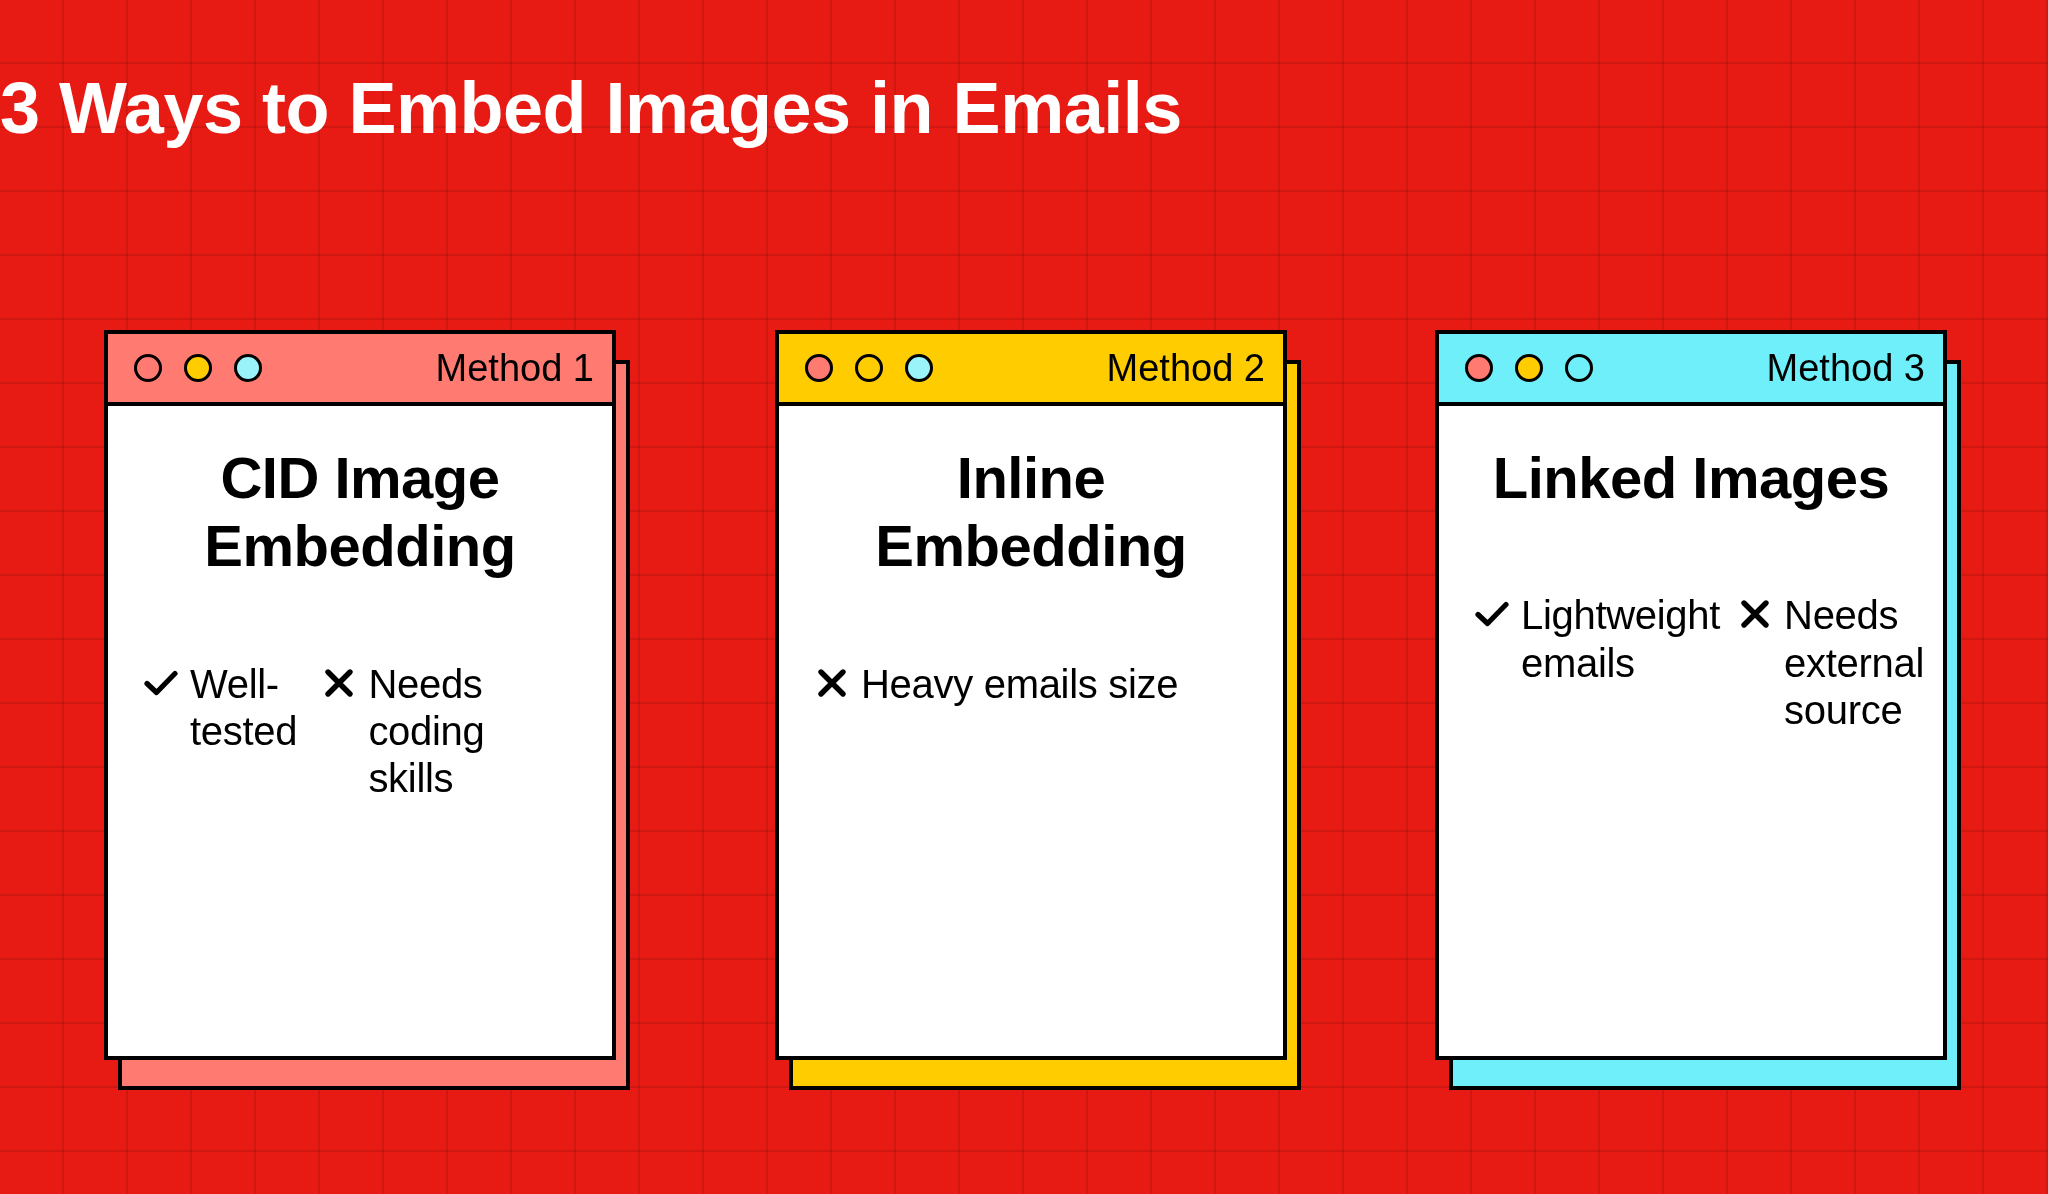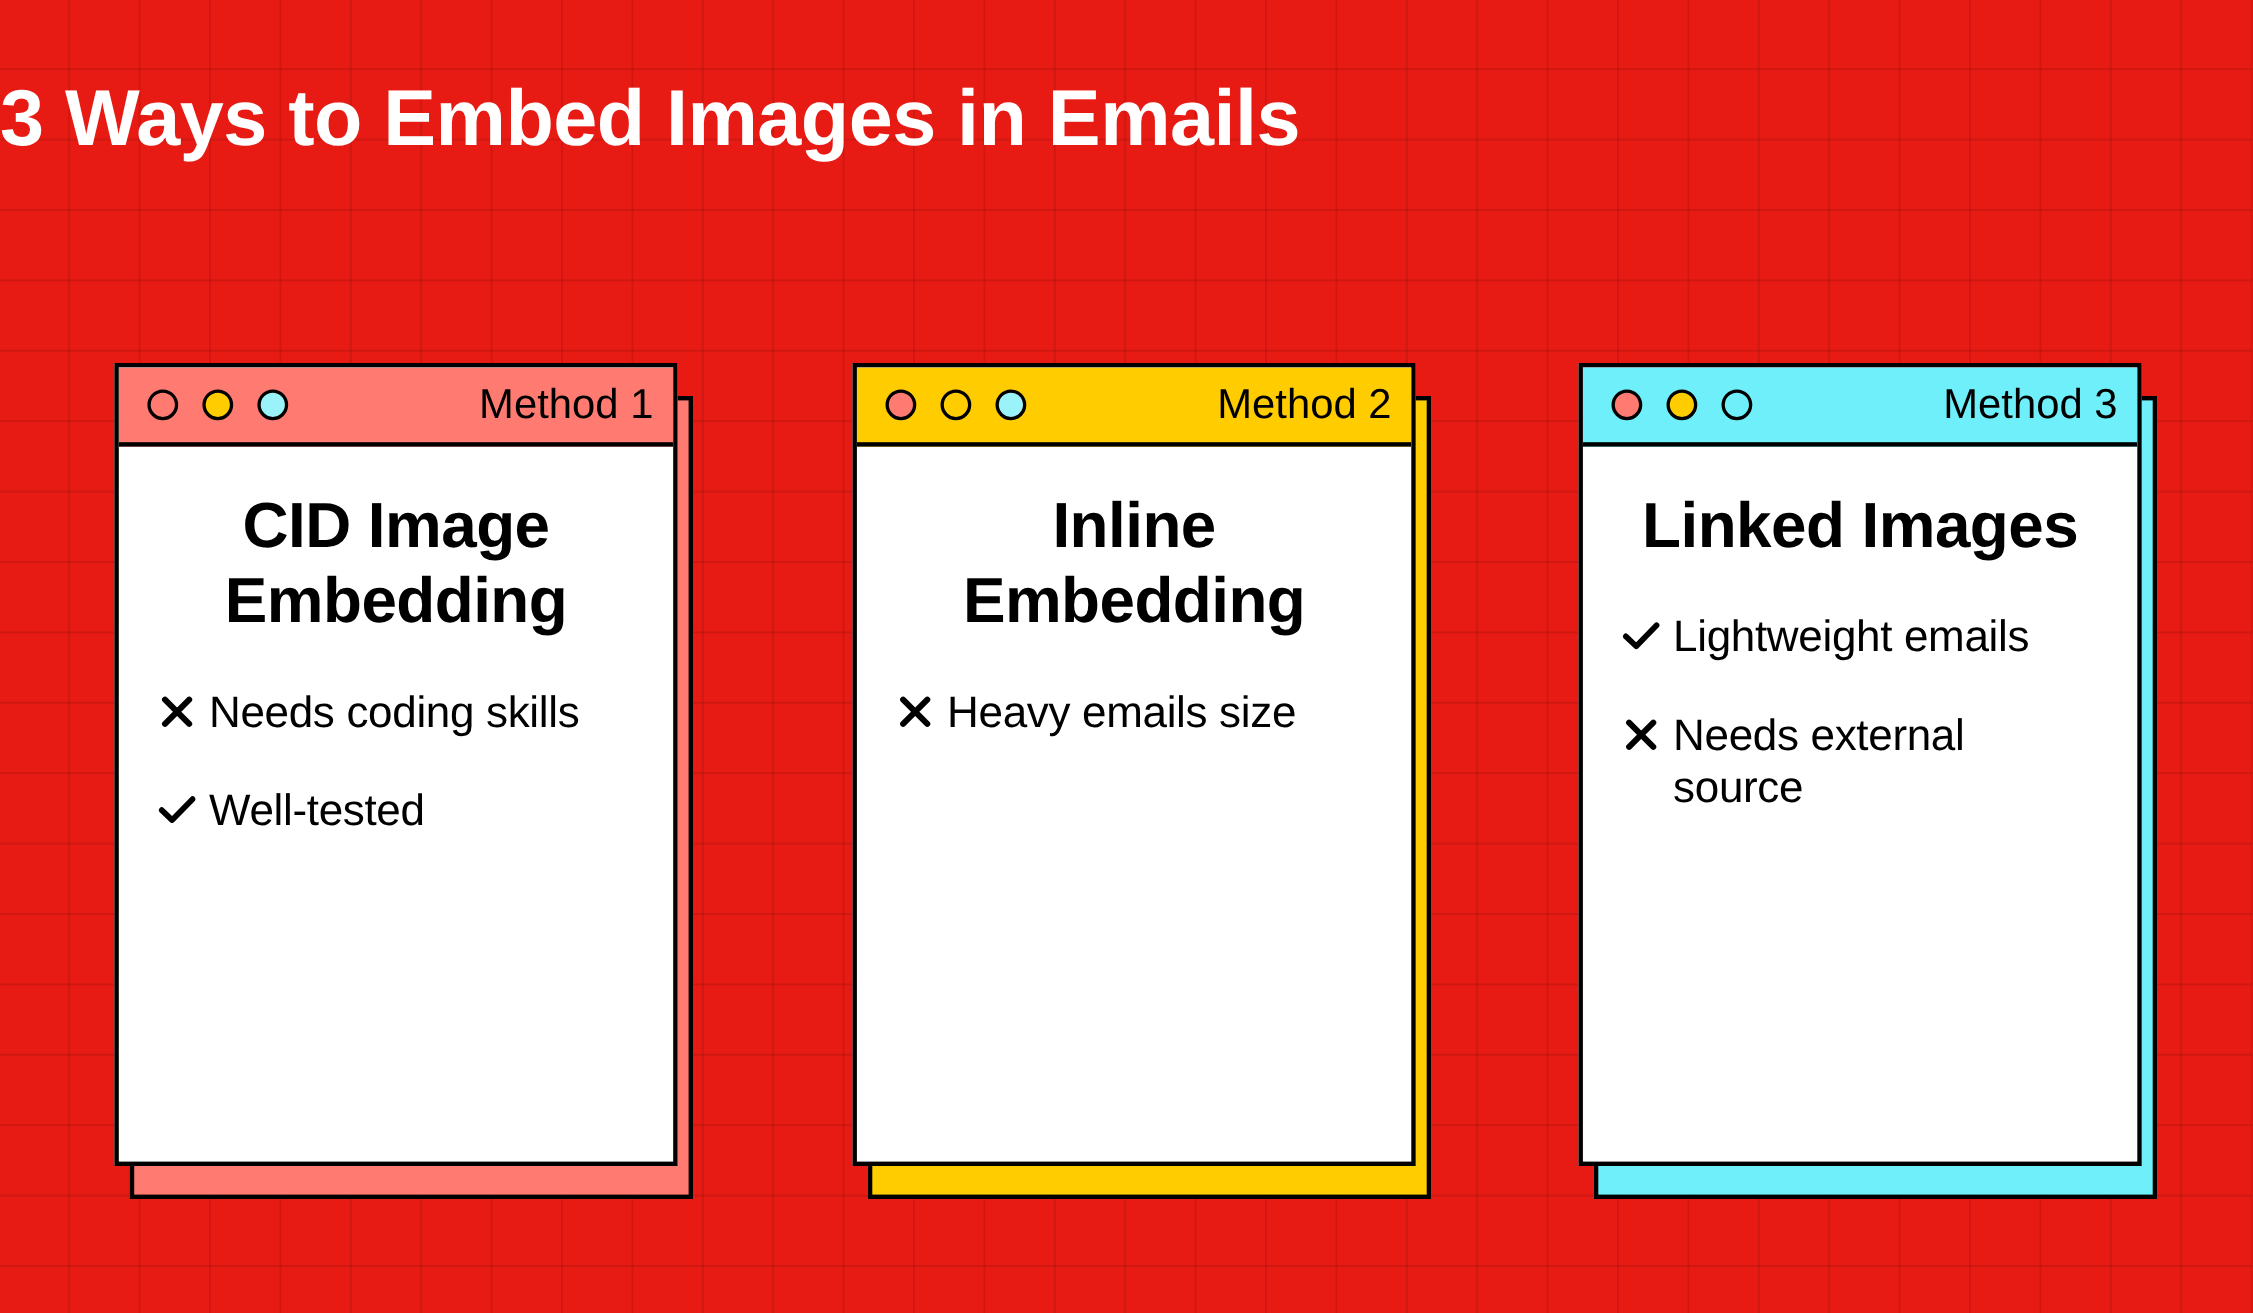--- a/index.html
+++ b/index.html
@@ -122,24 +122,24 @@
   .card-title {
     text-align:center;
     font-size:58px;
     font-weight:bold;
     line-height:1.18;
     color:#000000;
     letter-spacing:-0.5px;
   }
 
   .bullets {
-    margin-top:44px;
-    display:flex;
-    flex-direction:column;
-    gap:42px;
+    margin-top:80px;
+    display:flex;
+    flex-direction:row;
+    gap:18px;
   }
 
   .bullet {
     display:flex;
     align-items:flex-start;
     gap:12px;
   }
 
   .bullet-icon {
     flex:0 0 auto;
@@ -176,33 +176,33 @@
             <span class="dot" style="background: rgb(255, 204, 0);"></span>
             <span class="dot" style="background: rgb(155, 243, 250);"></span>
           </div>
           <span class="header-label">Method 1</span>
         </div>
         <div class="card-body">
           <div class="card-title">CID Image Embedding</div>
           <div class="bullets">
             <div class="bullet">
               <span class="bullet-icon">
+                <svg width="34" height="26" viewBox="0 0 34 26" aria-hidden="true">
+                  <path d="M3 13.5 L12.5 22.5 L31 3.5" fill="none" stroke="currentColor" stroke-width="5.2" stroke-linecap="round" stroke-linejoin="round"></path>
+                </svg>
+              </span>
+              <span class="bullet-text">Well-tested</span>
+            </div>
+            <div class="bullet">
+              <span class="bullet-icon">
                 <svg width="30" height="30" viewBox="0 0 30 30" aria-hidden="true">
                   <path d="M4 4 L26 26 M26 4 L4 26" fill="none" stroke="currentColor" stroke-width="5.4" stroke-linecap="round"></path>
                 </svg>
               </span>
               <span class="bullet-text">Needs coding skills</span>
-            </div>
-            <div class="bullet">
-              <span class="bullet-icon">
-                <svg width="34" height="26" viewBox="0 0 34 26" aria-hidden="true">
-                  <path d="M3 13.5 L12.5 22.5 L31 3.5" fill="none" stroke="currentColor" stroke-width="5.2" stroke-linecap="round" stroke-linejoin="round"></path>
-                </svg>
-              </span>
-              <span class="bullet-text">Well-tested</span>
             </div>
           </div>
         </div>
       </div>
     </div>
     <div class="card-wrap c1">
       <div class="card-shadow" style="background: rgb(255, 204, 0);"></div>
       <div class="card">
         <div class="card-header" style="background: rgb(255, 204, 0);">
           <div class="dots">

